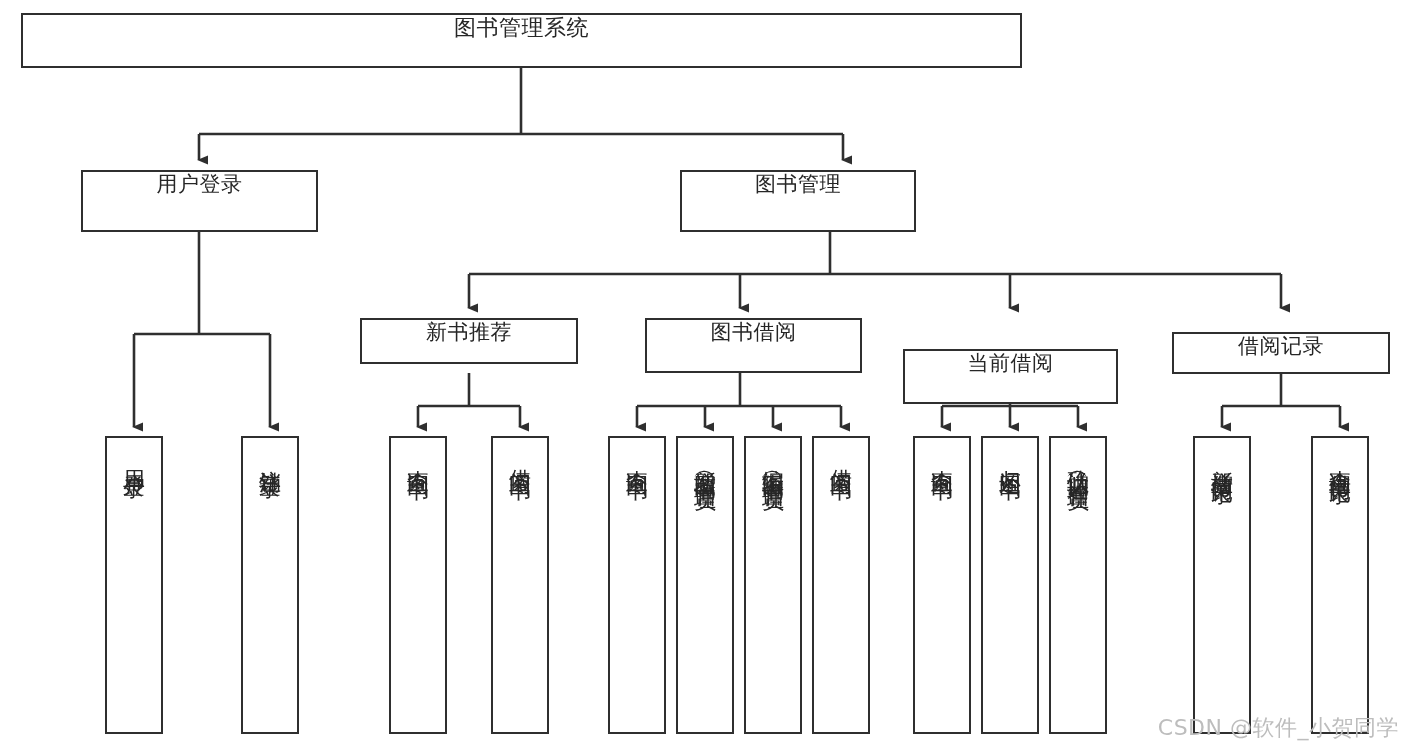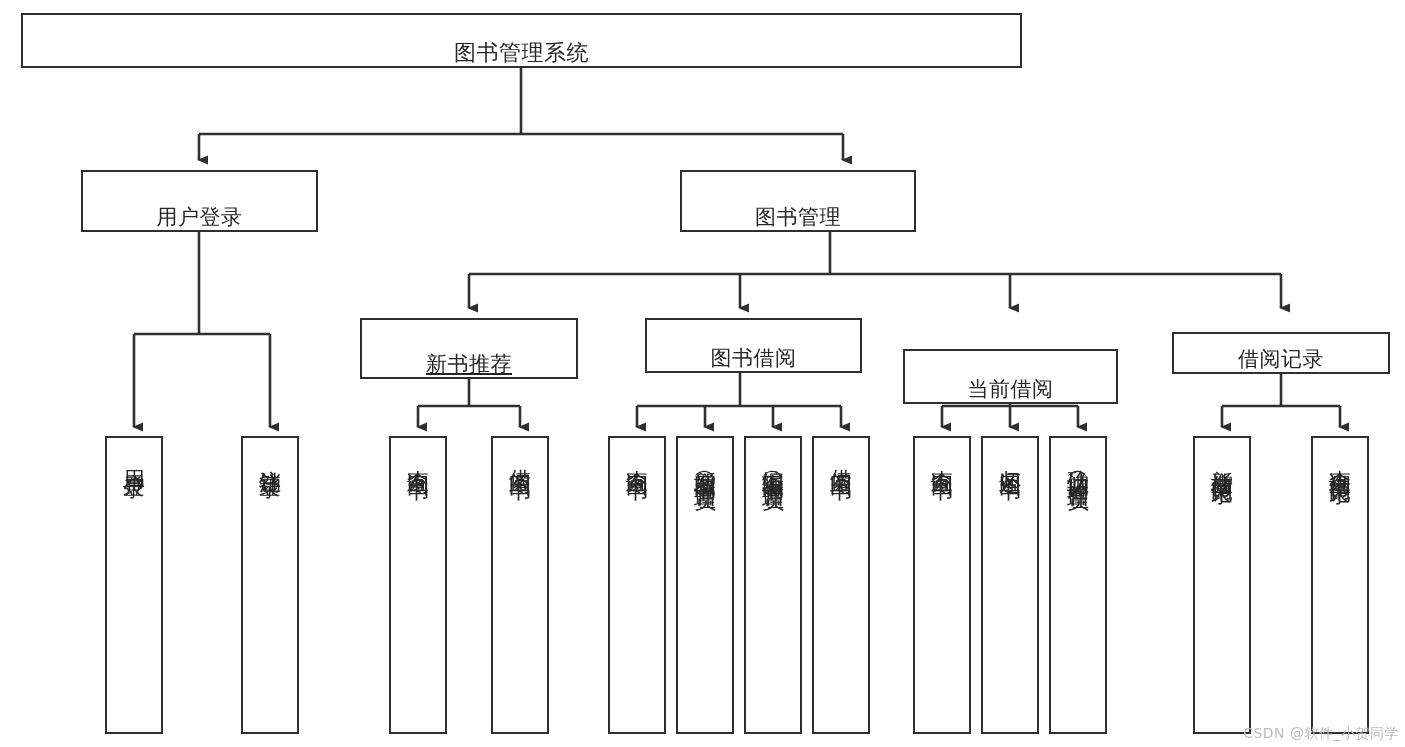--- a/index.html
+++ b/index.html
@@ -15,21 +15,21 @@
   
   #wires{position:absolute;left:0;top:0;width:1405px;height:747px;}
 
   
   .node{
     position:absolute;
     box-sizing:border-box;
     background:#ffffff;
     border:2.5px solid #2f2f2f;
     display:flex;
-    align-items:flex-end;
+    align-items:flex-start;
     justify-content:center;
     color:#222222;
     z-index:2;
   }
   .node-label{
     display:block;
     text-align:center;
     letter-spacing:0.5px;
     color:#262626;
     line-height:1.18;
@@ -52,21 +52,21 @@
     letter-spacing:3px;
     line-height:1;
     white-space:normal;
     max-height:282px;
   }
 
   
   #watermark{
     position:absolute;
     right:6px;bottom:4px;
-    font-size:14px;
+    font-size:22px;
     color:#bdbdbd;
     letter-spacing:0.5px;
     z-index:5;
     user-select:none;
     white-space:nowrap;
   }
 </style>
 </head>
 <body>
 
@@ -126,21 +126,21 @@
     <span class="node-label">图书管理系统</span>
   </div>
 
   <div class="node horiz" style="left:81px;top:170px;width:237px;height:62px;">
     <span class="node-label">用户登录</span>
   </div>
   <div class="node horiz" style="left:680px;top:170px;width:236px;height:62px;">
     <span class="node-label">图书管理</span>
   </div>
 
-  <div class="node horiz" style="left:360px;top:318px;width:218px;height:61px;text-decoration:underline;">
+  <div class="node horiz" style="left:360px;top:318px;width:218px;height:46px;">
     <span class="node-label">新书推荐</span>
   </div>
   <div class="node horiz" style="left:632px;top:318px;width:217px;height:55px;margin-left:13px;">
     <span class="node-label">图书借阅</span>
   </div>
   <div class="node horiz" style="left:903px;top:318px;width:215px;height:55px;margin-top:31px;">
     <span class="node-label">当前借阅</span>
   </div>
   <div class="node horiz" style="left:1172px;top:318px;width:218px;height:42px;margin-top:14px;">
     <span class="node-label">借阅记录</span>

